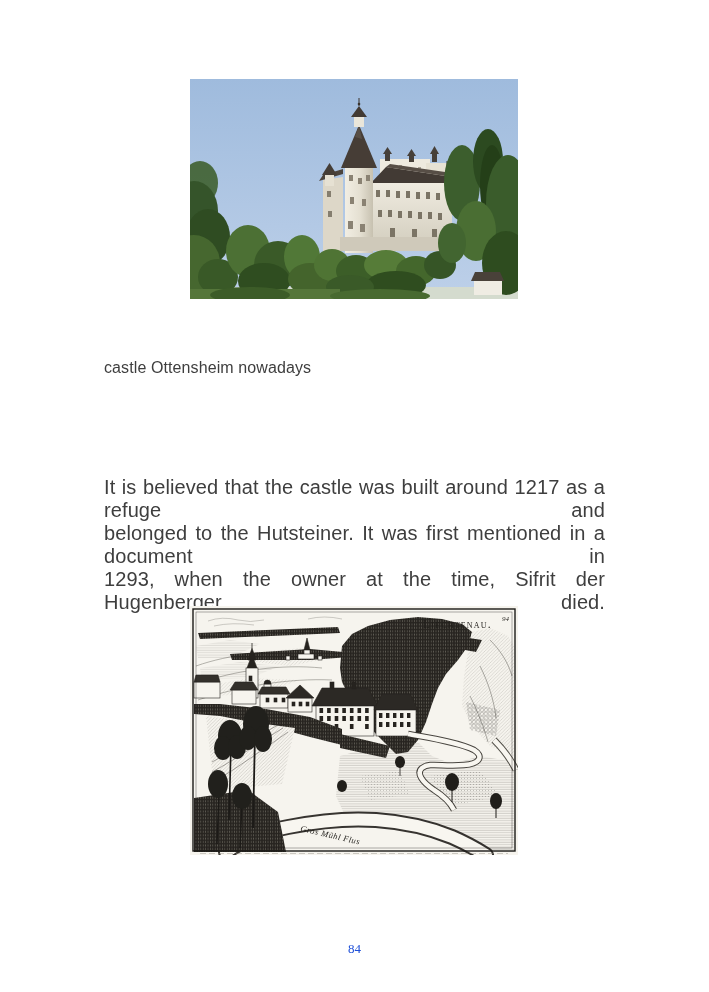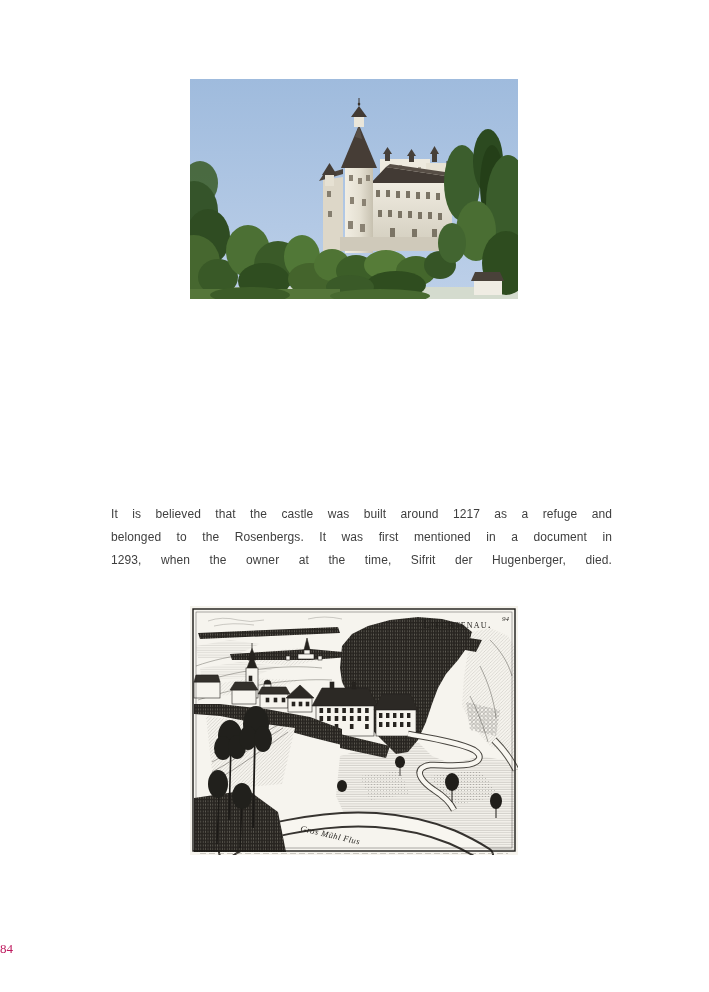--- a/index.html
+++ b/index.html
@@ -9,26 +9,26 @@
   }
   figure { margin:0; padding:0; position:absolute; }
   .photo-figure  { left:190px; top:79px;  width:328px; height:220px; }
   .engraving-figure { left:190px; top:606px; width:328px; height:249px; }
   .photo-figure svg, .engraving-figure svg { display:block; width:100%; height:100%; }
   .text-line { position:absolute; left:104px; width:502px; font-size:16px; letter-spacing:0.1px; }
   .caption-line    { top:343px; }
   .underlings-line { top:383px; }
   .name-line       { top:423px; }
   .place-line      { top:463px; }
-  .paragraph { position:absolute; left:104px; top:503px; width:501px;
-               font-size:12px; line-height:23px; letter-spacing:0.1px;margin-left:7px; }
+  .paragraph { position:absolute; left:104px; top:476px; width:501px;
+               font-size:20px; line-height:23px; letter-spacing:0.1px; }
   .paragraph .jline { text-align:justify; text-align-last:justify; white-space:normal; }
   .paragraph .jline.last { text-align-last:left; }
-  .page-number { position:absolute; left:0; top:941px; width:709px; 
-                 font-family:"Liberation Serif", serif; font-size:13px; color:#be185d; }
+  .page-number { position:absolute; left:0; top:941px; width:709px; text-align:center;
+                 font-family:"Liberation Serif", serif; font-size:13px; color:#1d4ed8; }
   .en-title { font-family:"Liberation Serif", serif; font-variant:small-caps;
               letter-spacing:1.2px; font-size:11.5px; }
   .en-plate { font-family:"Liberation Serif", serif; font-style:italic; font-size:7px; }
   .en-river { font-family:"Liberation Serif", serif; font-style:italic; font-size:8.5px;
               letter-spacing:0.5px; }
 </style>
 </head>
 <body>
 
 <div class="page">
@@ -161,24 +161,25 @@
         <ellipse cx="190" cy="217" rx="50" ry="7" fill="#486a30"></ellipse>
       </g>
 
       <g>
         <rect x="284" y="202" width="28" height="14" fill="#efece3"></rect>
         <polygon points="281,202 314,202 310,193 285,193" fill="#494139"></polygon>
       </g>
     </svg>
   </figure>
 
+  <p class="text-line caption-line">castle Ottensheim nowadays</p>
 
   <div class="paragraph">
     <div class="jline">It is believed that the castle was built around 1217 as a refuge and</div>
-    <div class="jline">belonged to the Rosenbergs. It was first mentioned in a document in</div>
+    <div class="jline">belonged to the Hutsteiner. It was first mentioned in a document in</div>
     <div class="jline">1293, when the owner at the time, Sifrit der Hugenberger, died.</div>
   </div>
 
   <figure class="engraving-figure">
     <svg viewBox="0 0 328 249" aria-hidden="true">
       <defs>
         <pattern id="en-hatchH" width="6" height="2.4" patternUnits="userSpaceOnUse">
           <line x1="0" y1="1" x2="6" y2="1" stroke="#55524c" stroke-width="0.45"></line>
         </pattern>
         <pattern id="en-hatchD" width="3.4" height="3.4" patternUnits="userSpaceOnUse">

